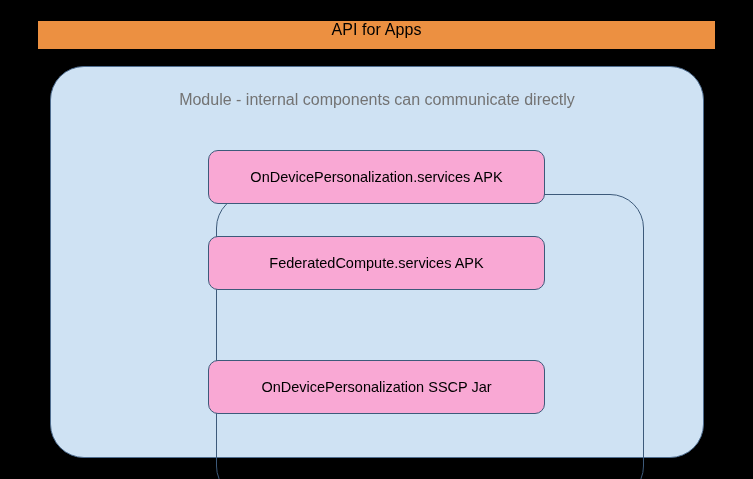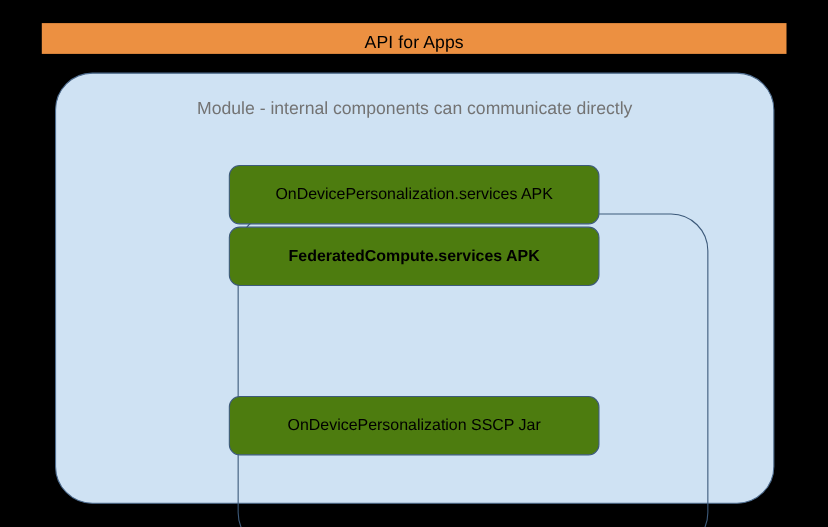--- a/index.html
+++ b/index.html
@@ -21,21 +21,21 @@
   }
   .api-banner {
     position: absolute;
     left: 38px;
     top: 21px;
     width: 677px;
     height: 28px;
     background: #ec9041;
     color: #000000;
     display: flex;
-    align-items: flex-end;
+    align-items: flex-start;
     justify-content: center;
     font-size: 16px;
     letter-spacing: 0.1px;
   }
   .module-box {
     position: absolute;
     left: 50px;
     top: 66px;
     width: 654px;
     height: 392px;
@@ -62,32 +62,32 @@
     border: 1px solid #3d5a7a;
     border-radius: 34px;
     box-sizing: border-box;
     background: transparent;
   }
   .item {
     position: absolute;
     left: 208px;
     width: 337px;
     height: 54px;
-    background: #4d7c0f;
+    background: #f9a8d4;
     border: 1px solid #3d5a7a;
     border-radius: 10px;
     box-sizing: border-box;
     display: flex;
     align-items: center;
     justify-content: center;
     font-size: 14.5px;
     color: #000000;
   }
   .item-0 { top: 150px; }
-  .item-1 { top: 206px; font-weight: bold; }
+  .item-1 { top: 236px; }
   .item-2 { top: 292px; }
   .item-3 { top: 360px; }
 </style>
 </head>
 <body>
 
 <div class="canvas">
 
   <div class="api-banner">
     <span>API for Apps</span>

